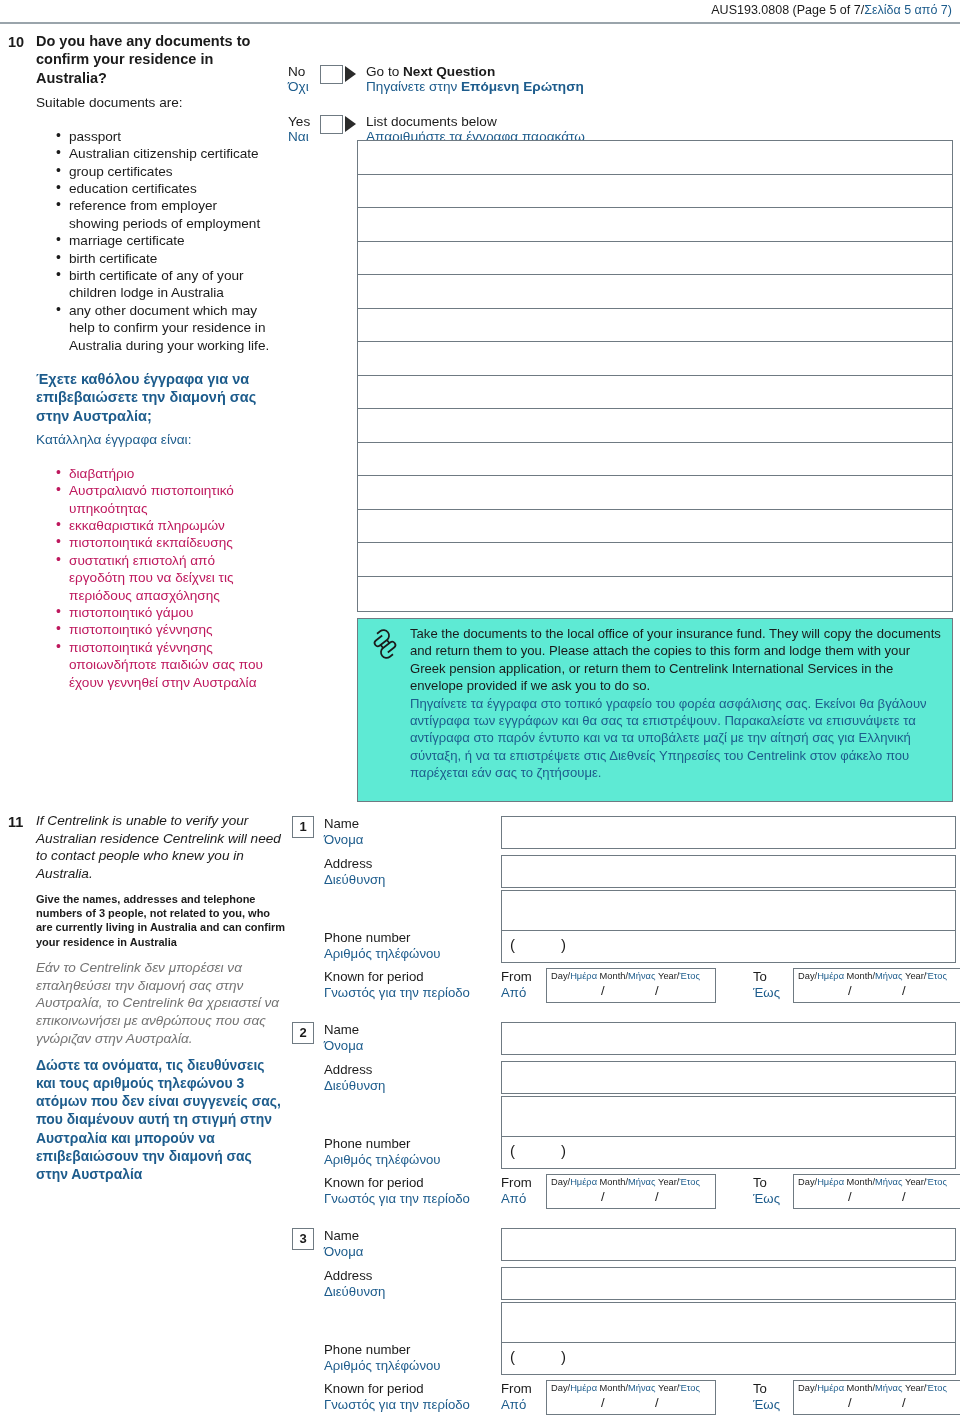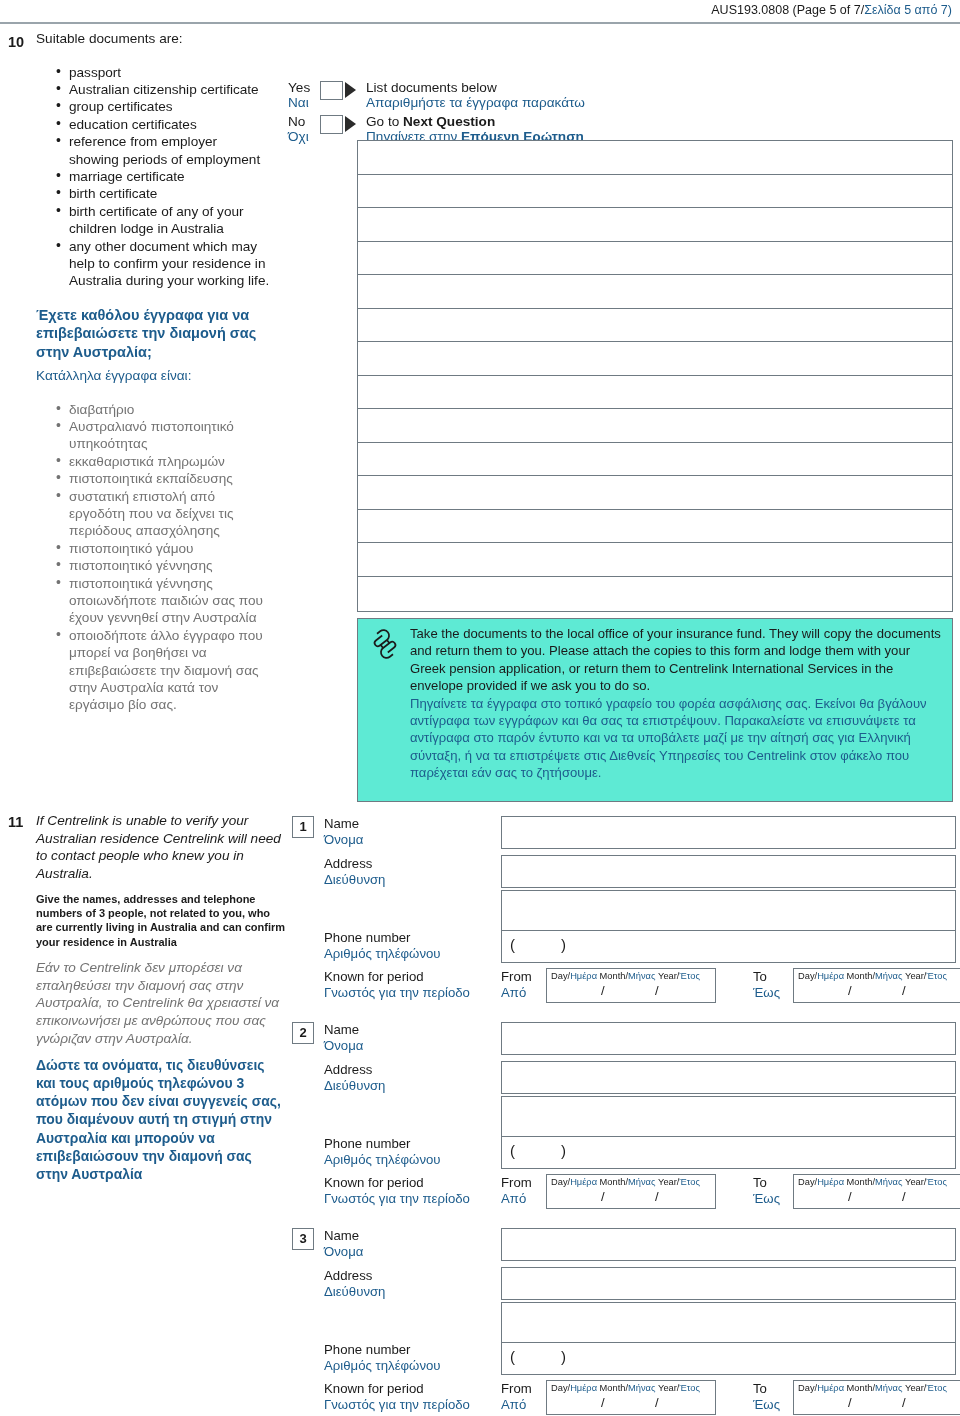--- a/index.html
+++ b/index.html
@@ -49,21 +49,21 @@
     font-size:13.6px; line-height:1.3; color:#1b1b1b; margin:0 0 1px 0;
   }
   ul.blist { list-style:none; margin:16px; padding:0; }
   ul.blist li {
     position:relative; padding-left:17px; font-size:13.6px;
     line-height:1.28; color:#1b1b1b; margin:0 0 0 0;
   }
   ul.blist li::before {
     content:"\2022"; position:absolute; left:4px; top:-1px; font-size:14px;
   }
-  ul.blist.grk li { color:#737373; }
+  ul.blist.grk li { color:#be185d; }
   .grk-title {
     font-weight:bold; font-size:14.5px; line-height:1.27; color:#1d5c8c;
     margin:10px 0 6px 0;
   }
   .lead.grk { color:#1d5c8c; }
 
   
   .yn { position:absolute; left:288px; top:34px; width:660px; }
   .yn-row { position:relative; height:34px; }
   .yn-row.second { margin-top:16px; }
@@ -193,20 +193,21 @@
       <span>AUS193.0808</span>
       <span>(Page 5 of 7/</span><span class="gr">Σελίδα 5 από 7)</span>
     </div>
     <div class="hdr-rule"></div>
   </div>
 
   <div class="q10">
     <div class="qnum q10-num">10</div>
 
     <div class="q10-left">
+      <div class="q10-title">Do you have any documents to confirm your residence in Australia?</div>
       <div class="lead">Suitable documents are:</div>
       <ul class="blist">
         <li>passport</li>
         <li>Australian citizenship certificate</li>
         <li>group certificates</li>
         <li>education certificates</li>
         <li>reference from employer showing periods of employment</li>
         <li>marriage certificate</li>
         <li>birth certificate</li>
         <li>birth certificate of any of your children lodge in Australia</li>
@@ -217,50 +218,49 @@
       <div class="lead grk">Κατάλληλα έγγραφα είναι:</div>
       <ul class="blist grk">
         <li>διαβατήριο</li>
         <li>Αυστραλιανό πιστοποιητικό υπηκοότητας</li>
         <li>εκκαθαριστικά πληρωμών</li>
         <li>πιστοποιητικά εκπαίδευσης</li>
         <li>συστατική επιστολή από εργοδότη που να δείχνει τις περιόδους απασχόλησης</li>
         <li>πιστοποιητικό γάμου</li>
         <li>πιστοποιητικό γέννησης</li>
         <li>πιστοποιητικά γέννησης οποιωνδήποτε παιδιών σας που έχουν γεννηθεί στην Αυστραλία</li>
-        <li>οποιοδήποτε άλλο έγγραφο που μπορεί να βοηθήσει να επιβεβαιώσετε την διαμονή σας στην Αυστραλία κατά τον εργάσιμο βίο σας.</li>
       </ul>
     </div>
 
     <div class="yn">
+      <div class="yn-row">
+        <div class="yn-lab">
+          <span class="en">No</span>
+          <span class="l2 gr">Όχι</span>
+        </div>
+        <div class="yn-box"></div>
+        <div class="yn-arrow"></div>
+        <div class="yn-txt">
+          <span class="en"><span>Go to </span><b>Next Question</b></span>
+          <span class="l2 gr"><span>Πηγαίνετε στην </span><b>Επόμενη Ερώτηση</b></span>
+        </div>
+      </div>
+
       <div class="yn-row second">
         <div class="yn-lab">
           <span class="en">Yes</span>
           <span class="l2 gr">Ναι</span>
         </div>
         <div class="yn-box"></div>
         <div class="yn-arrow"></div>
         <div class="yn-txt">
           <span class="en">List documents below</span>
           <span class="l2 gr">Απαριθμήστε τα έγγραφα παρακάτω</span>
         </div>
       </div>
-
-      <div class="yn-row">
-        <div class="yn-lab">
-          <span class="en">No</span>
-          <span class="l2 gr">Όχι</span>
-        </div>
-        <div class="yn-box"></div>
-        <div class="yn-arrow"></div>
-        <div class="yn-txt">
-          <span class="en"><span>Go to </span><b>Next Question</b></span>
-          <span class="l2 gr"><span>Πηγαίνετε στην </span><b>Επόμενη Ερώτηση</b></span>
-        </div>
-      </div>
     </div>
 
     <div class="linebox">
       <div class="ln"></div>
       <div class="ln"></div>
       <div class="ln"></div>
       <div class="ln"></div>
       <div class="ln"></div>
       <div class="ln"></div>
       <div class="ln"></div>

